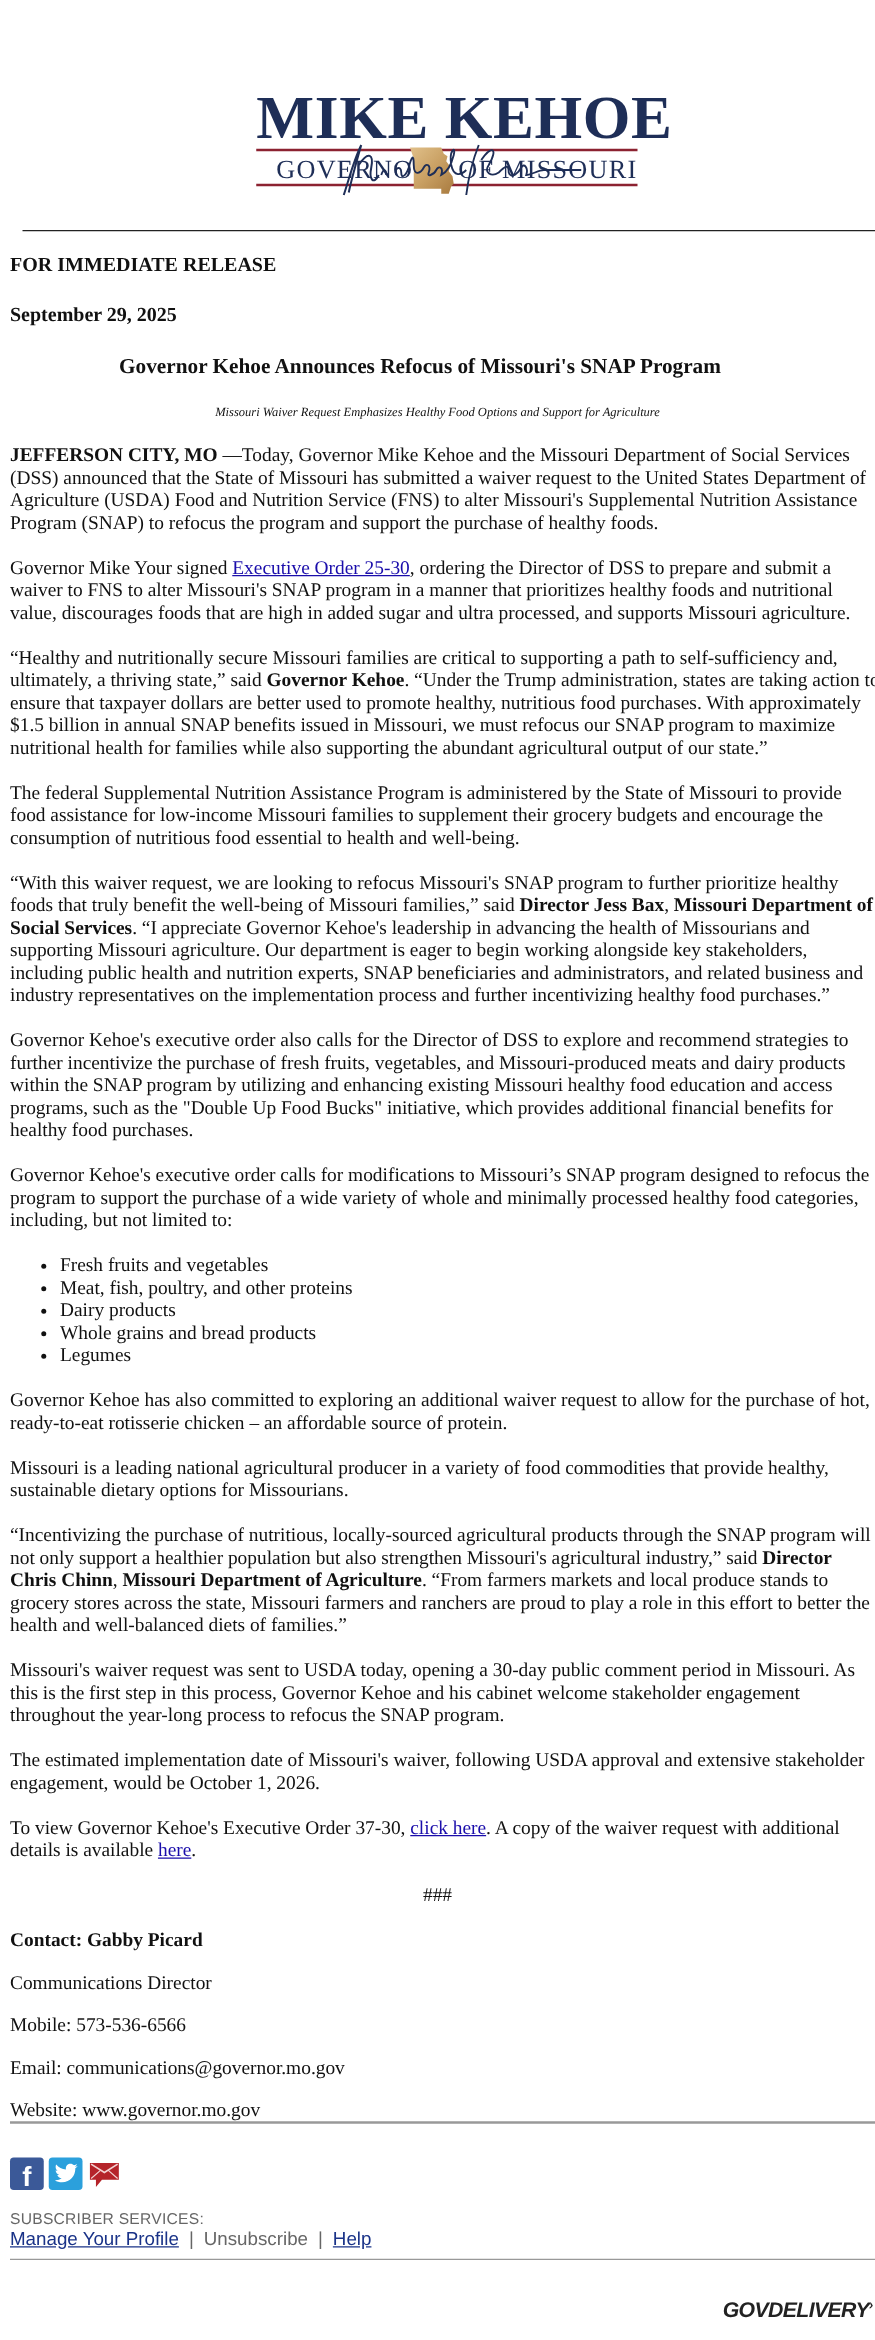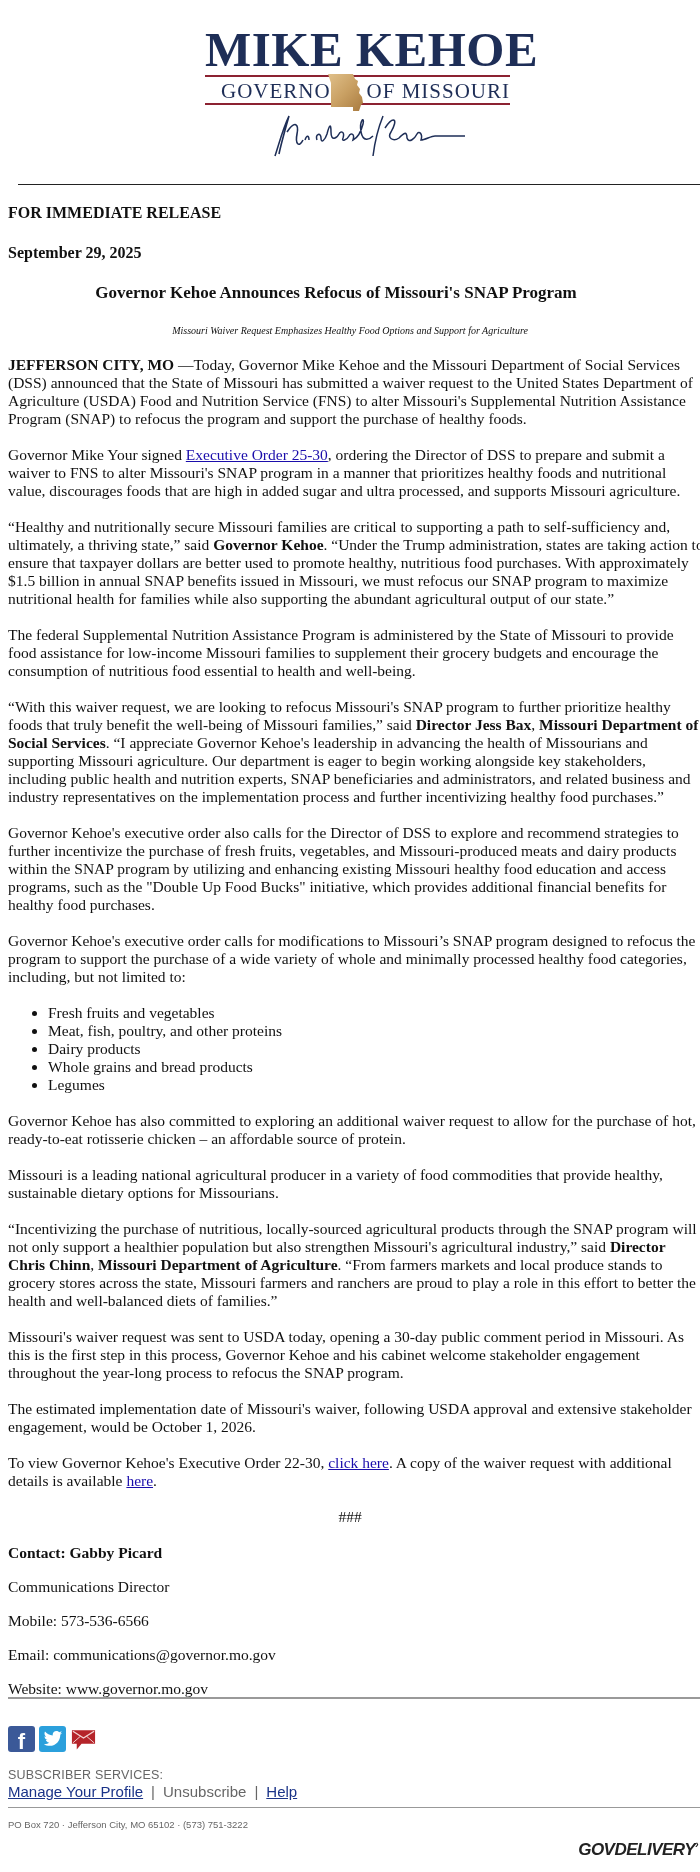--- a/index.html
+++ b/index.html
@@ -25,20 +25,21 @@
   }
   .logo-name {
     font-family: "Liberation Serif", "DejaVu Serif", serif;
     font-weight: bold;
     font-size: 49px;
     line-height: 44px;
     color: #1e2e57;
     letter-spacing: 0.5px;
     white-space: nowrap;
     text-align: center;
+    margin-top: 44px;
   }
   .logo-band {
     position: relative;
     margin-top: 3px;
     height: 30px;
     border-top: 2px solid #8c2231;
     border-bottom: 2px solid #8c2231;
   }
   .logo-sub-left, .logo-sub-right {
     position: absolute;
@@ -243,21 +244,21 @@
   <p class="para">Governor Kehoe has also committed to exploring an additional waiver request to allow for the purchase of hot, ready-to-eat rotisserie chicken – an affordable source of protein.</p>
 
   <p class="para">Missouri is a leading national agricultural producer in a variety of food commodities that provide healthy, sustainable dietary options for Missourians.</p>
 
   <p class="para"><span>“Incentivizing the purchase of nutritious, locally-sourced agricultural products through the SNAP program will not only support a healthier population but also strengthen Missouri's agricultural industry,” said </span><b>Director Chris Chinn</b><span>, </span><b>Missouri Department of Agriculture</b><span>. “From farmers markets and local produce stands to grocery stores across the state, Missouri farmers and ranchers are proud to play a role in this effort to better the health and well-balanced diets of families.”</span></p>
 
   <p class="para">Missouri's waiver request was sent to USDA today, opening a 30-day public comment period in Missouri. As this is the first step in this process, Governor Kehoe and his cabinet welcome stakeholder engagement throughout the year-long process to refocus the SNAP program.</p>
 
   <p class="para">The estimated implementation date of Missouri's waiver, following USDA approval and extensive stakeholder engagement, would be October 1, 2026.</p>
 
-  <p class="para"><span>To view Governor Kehoe's Executive Order 22-30, </span><a href="#">click here</a><span>. A copy of the waiver request with additional details is available </span><a href="#">here</a><span>.</span></p>
+  <p class="para"><span>To view Governor Kehoe's Executive Order 37-30, </span><a href="#">click here</a><span>. A copy of the waiver request with additional details is available </span><a href="#">here</a><span>.</span></p>
 
   <p class="center">###</p>
 
   <p class="contact-name">Contact: Gabby Picard</p>
   <p class="contact-line">Communications Director</p>
   <p class="contact-line">Mobile: 573-536-6566</p>
   <p class="contact-line">Email: communications@governor.mo.gov</p>
   <p class="contact-line">Website: www.governor.mo.gov</p>
 </div>
 
@@ -281,16 +282,15 @@
       </svg>
     </a>
   </div>
 
   <div class="subs">SUBSCRIBER SERVICES:</div>
   <div class="subs-links">
     <a href="#">Manage Your Profile</a><span class="sep">|</span><span class="plain">Unsubscribe</span><span class="sep">|</span><a href="#">Help</a>
   </div>
   <div class="rule-foot"></div>
   <div class="foot-text">
-    <div>PO Box 720 · Jefferson City, MO 65102 · (573) 751-3222</div>
   </div>
   <div class="govdelivery"><span>GOVDELIVERY</span><sup style="font-size:10px;">›</sup></div>
 </div>
 
 </body></html>

